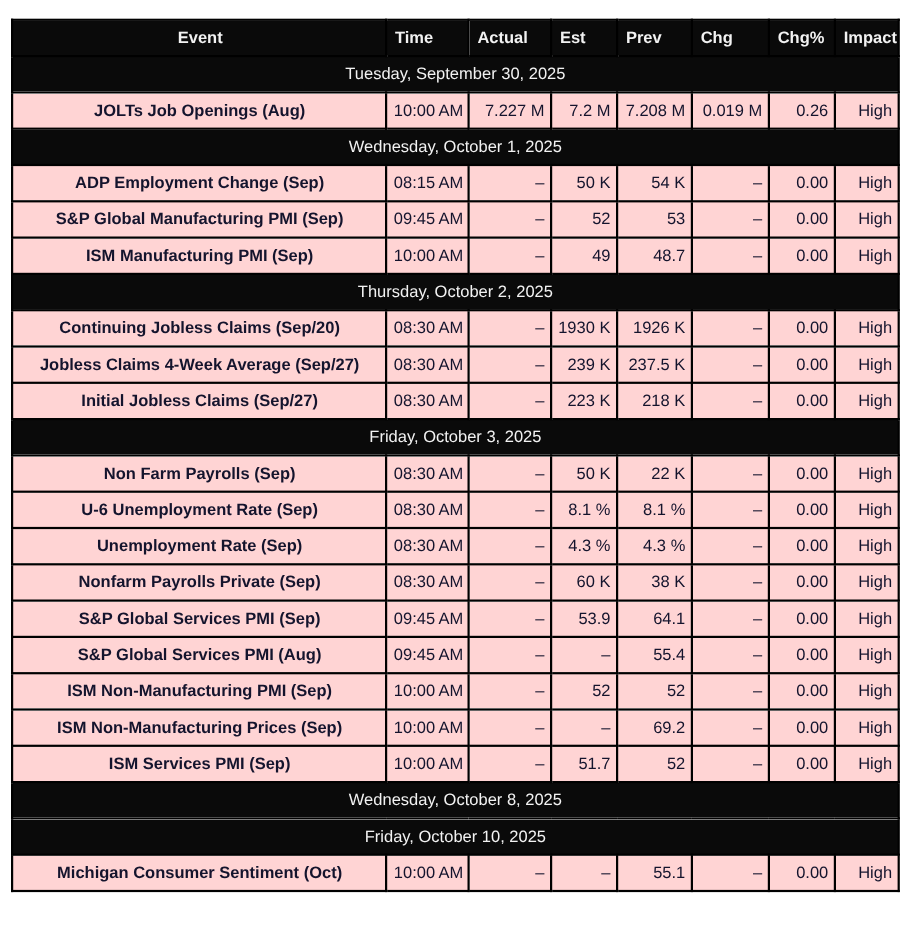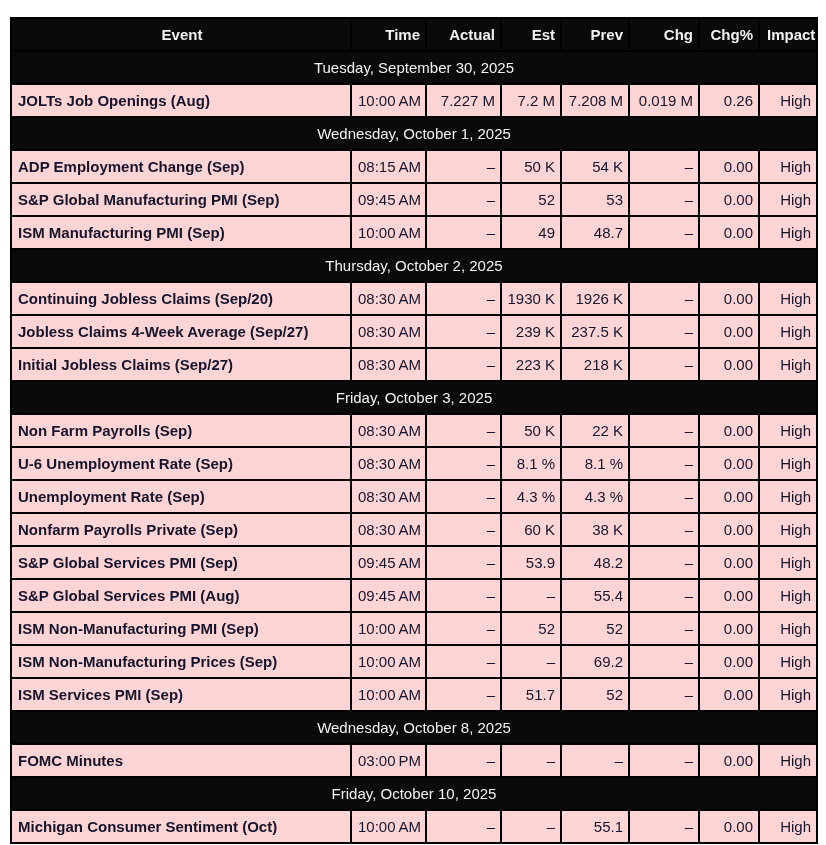--- a/index.html
+++ b/index.html
@@ -42,41 +42,41 @@
     font-size: 15px;
     height: 33px;
     padding: 4px 5px;
     overflow: hidden;
     white-space: nowrap;
   }
   thead th {
     background: var(--black);
     color: var(--light-text);
     font-weight: bold;
-    text-align: right;
+    text-align: left;
     padding-left: 7px;
   }
   thead th.center { text-align: center; }
 
   tr.date-row td {
     background: var(--black);
     color: var(--light-text);
     text-align: center;
     font-weight: normal;
     border-left: 2px solid var(--border);
     border-right: 2px solid var(--border);
     margin-top: 40px;
   }
   tr.data-row td {
     background: var(--pink);
     color: var(--dark-text);
   }
   td.event {
     font-weight: bold;
-    text-align: left;
+    text-align: center;
     padding-left: 6px;
   }
   td.time {
     text-align: center;
     padding-left: 6px;
   }
   td.num {
     text-align: right;
     padding-right: 5px;
   }
@@ -229,21 +229,21 @@
           <td class="num">38 K</td>
           <td class="num">–</td>
           <td class="num">0.00</td>
           <td class="num">High</td>
         </tr>
         <tr class="data-row">
           <td class="event">S&amp;P Global Services PMI (Sep)</td>
           <td class="time">09:45 AM</td>
           <td class="num">–</td>
           <td class="num">53.9</td>
-          <td class="num">48.2</td>
+          <td class="num">64.1</td>
           <td class="num">–</td>
           <td class="num">0.00</td>
           <td class="num">High</td>
         </tr>
         <tr class="data-row">
           <td class="event">S&amp;P Global Services PMI (Aug)</td>
           <td class="time">09:45 AM</td>
           <td class="num">–</td>
           <td class="num">–</td>
           <td class="num">55.4</td>
@@ -276,30 +276,20 @@
           <td class="time">10:00 AM</td>
           <td class="num">–</td>
           <td class="num">51.7</td>
           <td class="num">52</td>
           <td class="num">–</td>
           <td class="num">0.00</td>
           <td class="num">High</td>
         </tr>
         <tr class="date-row">
           <td colspan="8">Wednesday, October 8, 2025</td>
-        </tr>
-        <tr class="data-row">
-          <td class="event">FOMC Minutes</td>
-          <td class="time">03:00 PM</td>
-          <td class="num">–</td>
-          <td class="num">–</td>
-          <td class="num">–</td>
-          <td class="num">–</td>
-          <td class="num">0.00</td>
-          <td class="num">High</td>
         </tr>
         <tr class="date-row">
           <td colspan="8">Friday, October 10, 2025</td>
         </tr>
         <tr class="data-row">
           <td class="event">Michigan Consumer Sentiment (Oct)</td>
           <td class="time">10:00 AM</td>
           <td class="num">–</td>
           <td class="num">–</td>
           <td class="num">55.1</td>

